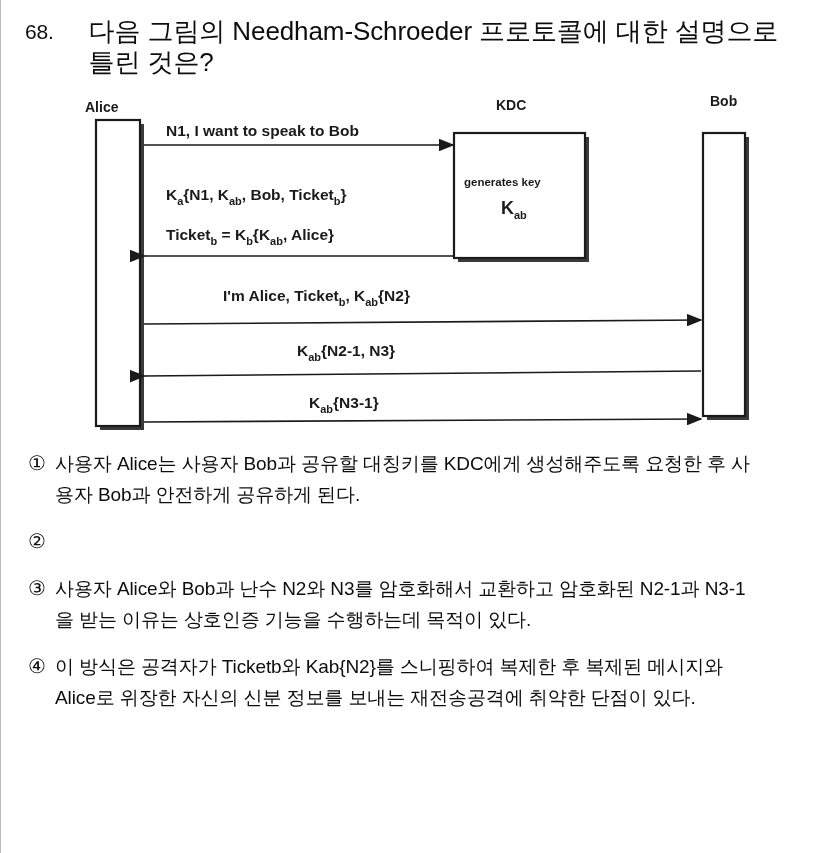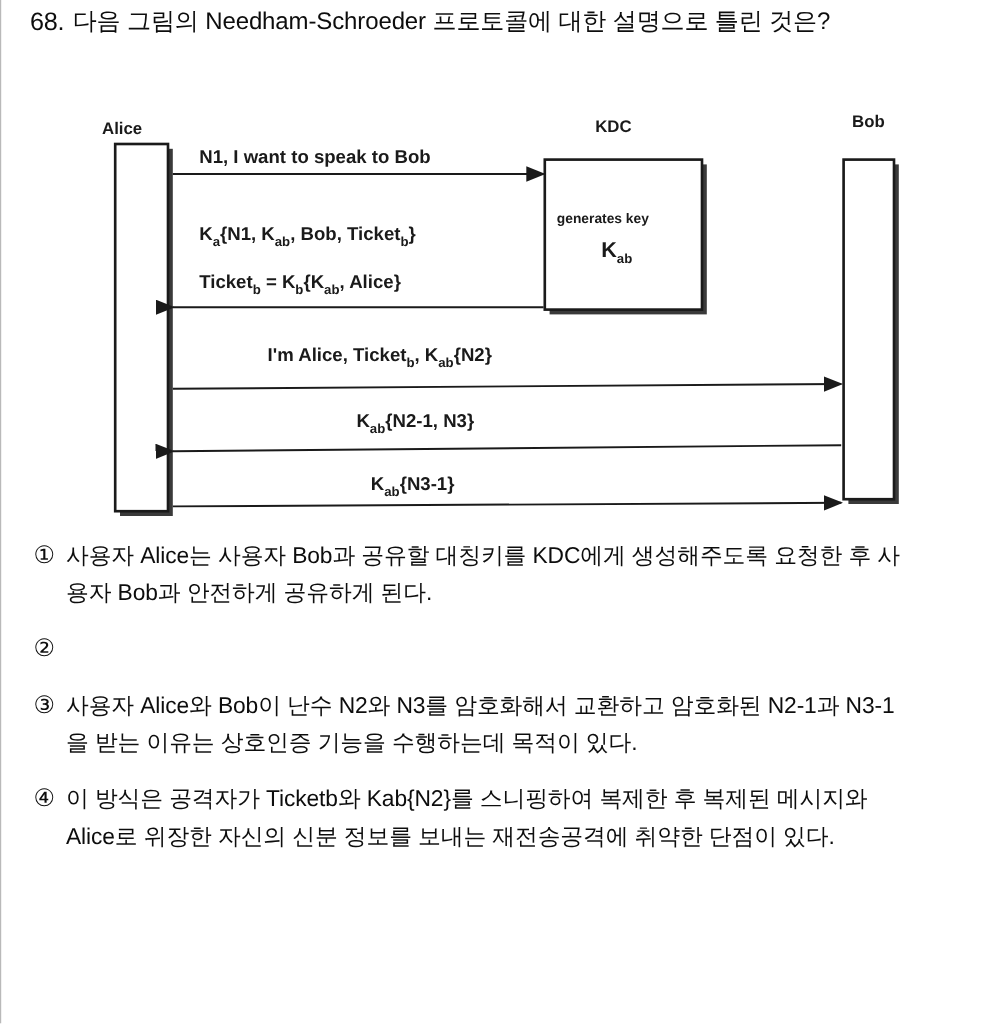--- a/index.html
+++ b/index.html
@@ -22,37 +22,38 @@
     height: 853px;
     background: #ffffff;
     border-left: 1px solid #b9b9b9;
     box-sizing: border-box;
   }
 
   
   .question-block {
     position: absolute;
     left: 24px;
-    top: 3px;
+    top: 16px;
     width: 790px;
     display: flex;
     align-items: flex-start;
   }
   .q-number {
     font-size: 21px;
     line-height: 31px;
     letter-spacing: -0.2px;
     white-space: nowrap;
     padding-right: 7px;
   }
   .q-text {
-    font-size: 20px;
+    font-size: 26px;
     line-height: 31px;
     letter-spacing: -0.1px;
     width: 700px;
+    margin-left: 28px;
   }
 
   
   .diagram {
     position: absolute;
     left: 0px;
     top: 88px;
     width: 763px;
     height: 350px;
   }
@@ -158,21 +159,21 @@
       <span class="choice-marker">①</span>
       <span class="choice-text">사용자 Alice는 사용자 Bob과 공유할 대칭키를 KDC에게 생성해주도록 요청한 후 사용자 Bob과 안전하게 공유하게 된다.</span>
     </div>
 
     <div class="choice">
       <span class="choice-marker">②</span>
     </div>
 
     <div class="choice">
       <span class="choice-marker">③</span>
-      <span class="choice-text">사용자 Alice와 Bob이 난수 N2와 N3를 암호화해서 교환하고 암호화된 N2-1과 N3-1을 받는 이유는 상호인증 기능을 수행하는데 목적이 있다.</span>
+      <span class="choice-text">사용자 Alice와 Bob과 난수 N2와 N3를 암호화해서 교환하고 암호화된 N2-1과 N3-1을 받는 이유는 상호인증 기능을 수행하는데 목적이 있다.</span>
     </div>
 
     <div class="choice">
       <span class="choice-marker">④</span>
       <span class="choice-text">이 방식은 공격자가 Ticketb와 Kab{N2}를 스니핑하여 복제한 후 복제된 메시지와 Alice로 위장한 자신의 신분 정보를 보내는 재전송공격에 취약한 단점이 있다.</span>
     </div>
 
   </div>
 
 </div>

